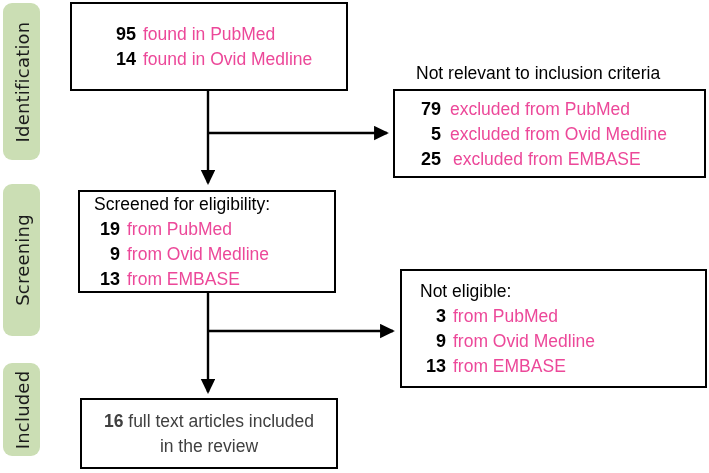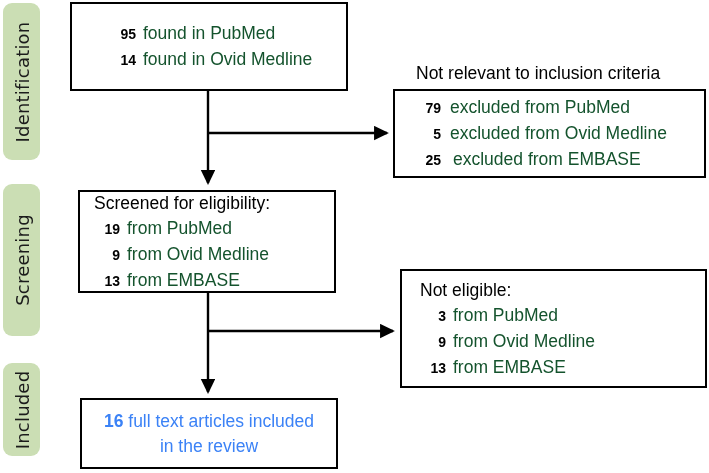--- a/index.html
+++ b/index.html
@@ -49,43 +49,43 @@
     position: absolute;
     left: 0; right: 0; top: 50%;
     transform: translateY(-50%);
     padding: 0 10px;
     box-sizing: border-box;
   }
   .line {
     display: block;
     font-size: 17.5px;
     line-height: 25px;
-    color: #3b82f6;
+    color: #404040;
     white-space: nowrap;
   }
   .line b {
     font-weight: 700;
   }
 
   
   .row {
     display: flex;
     align-items: baseline;
     line-height: 25px;
   }
   .row .num {
     font-weight: 700;
-    font-size: 14px;
+    font-size: 18px;
     text-align: right;
     flex: 0 0 auto;
     color: #000;
   }
   .row .txt {
     font-size: 17.5px;
-    color: #14532d;
+    color: #ec4899;
     white-space: nowrap;
   }
 
   .heading-line {
     font-size: 17.5px;
     line-height: 25px;
     color: #000;
     white-space: nowrap;
   }
 

